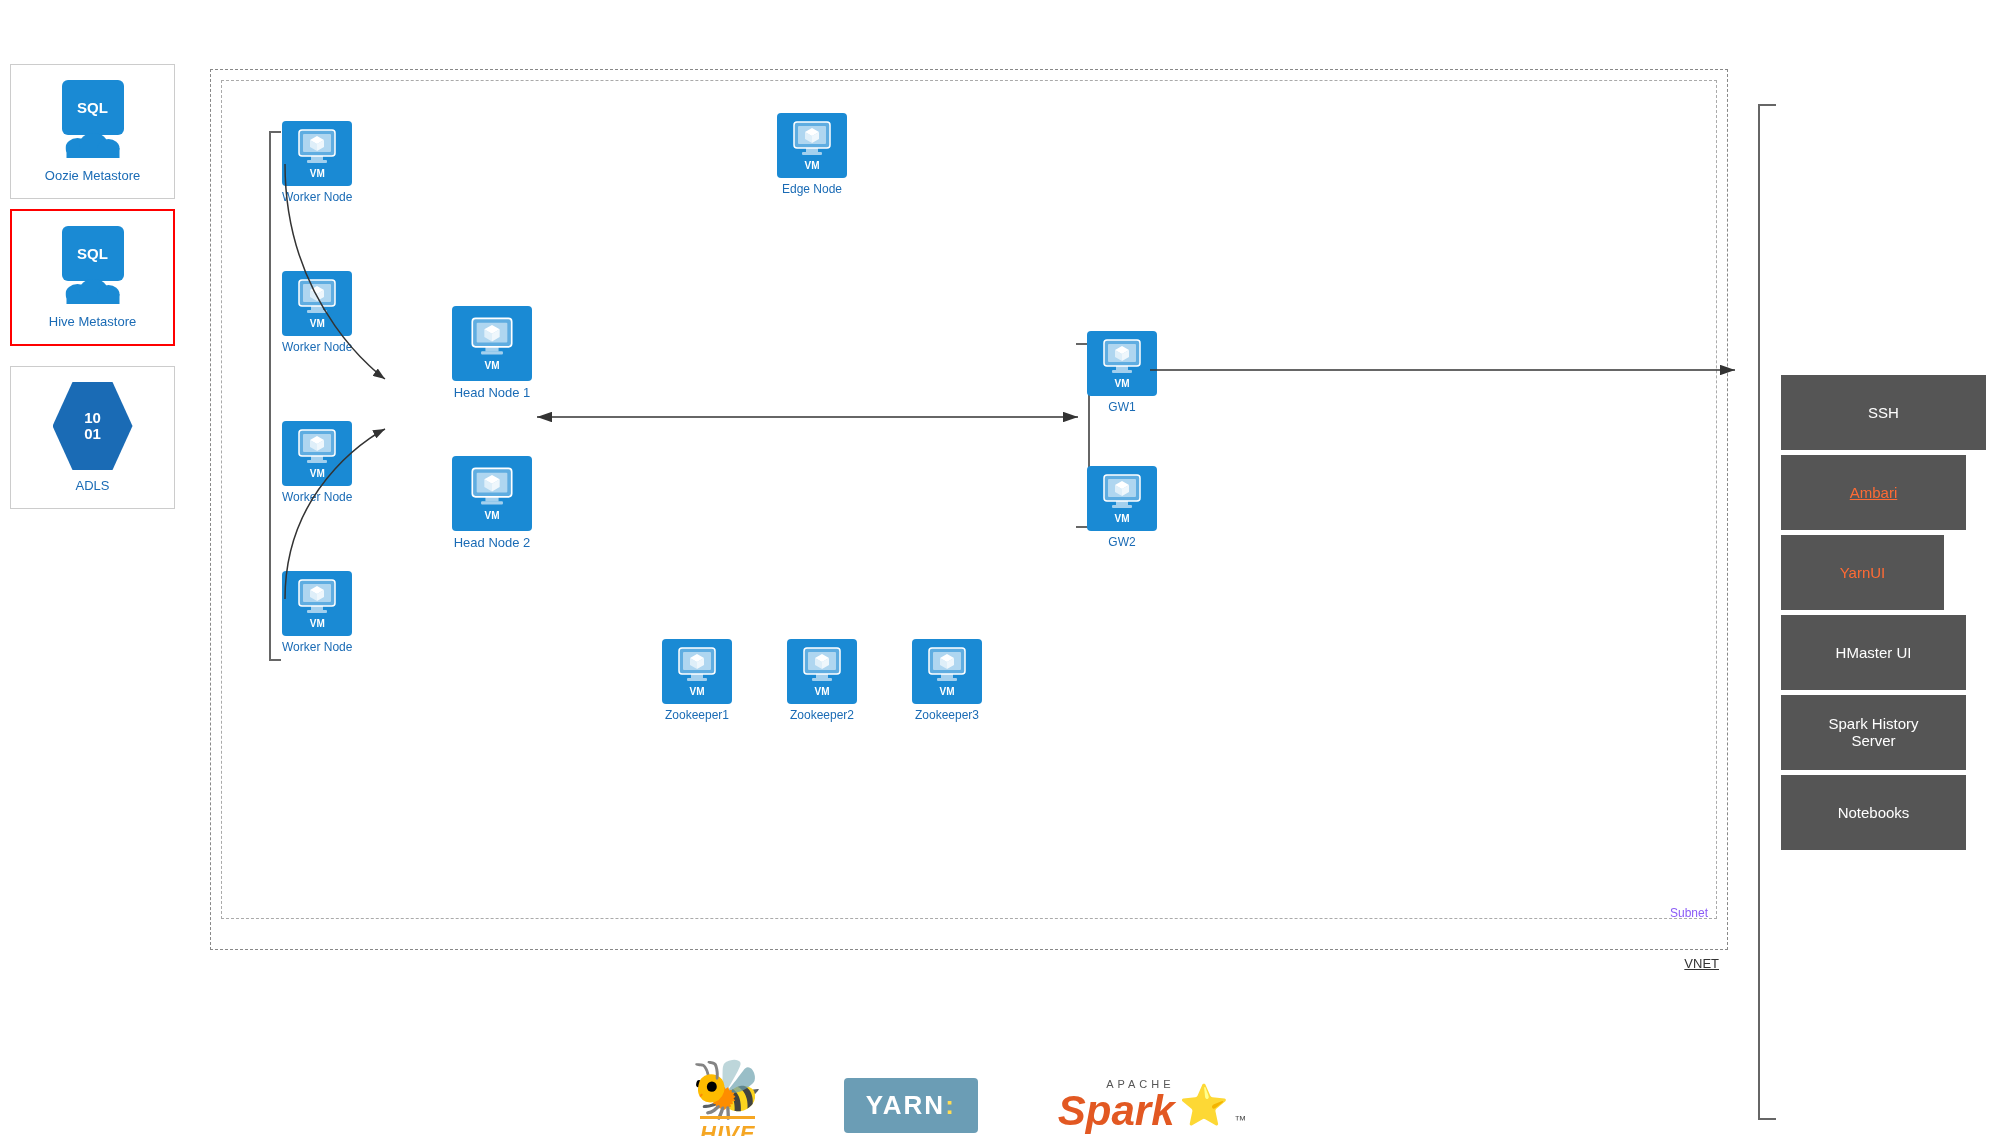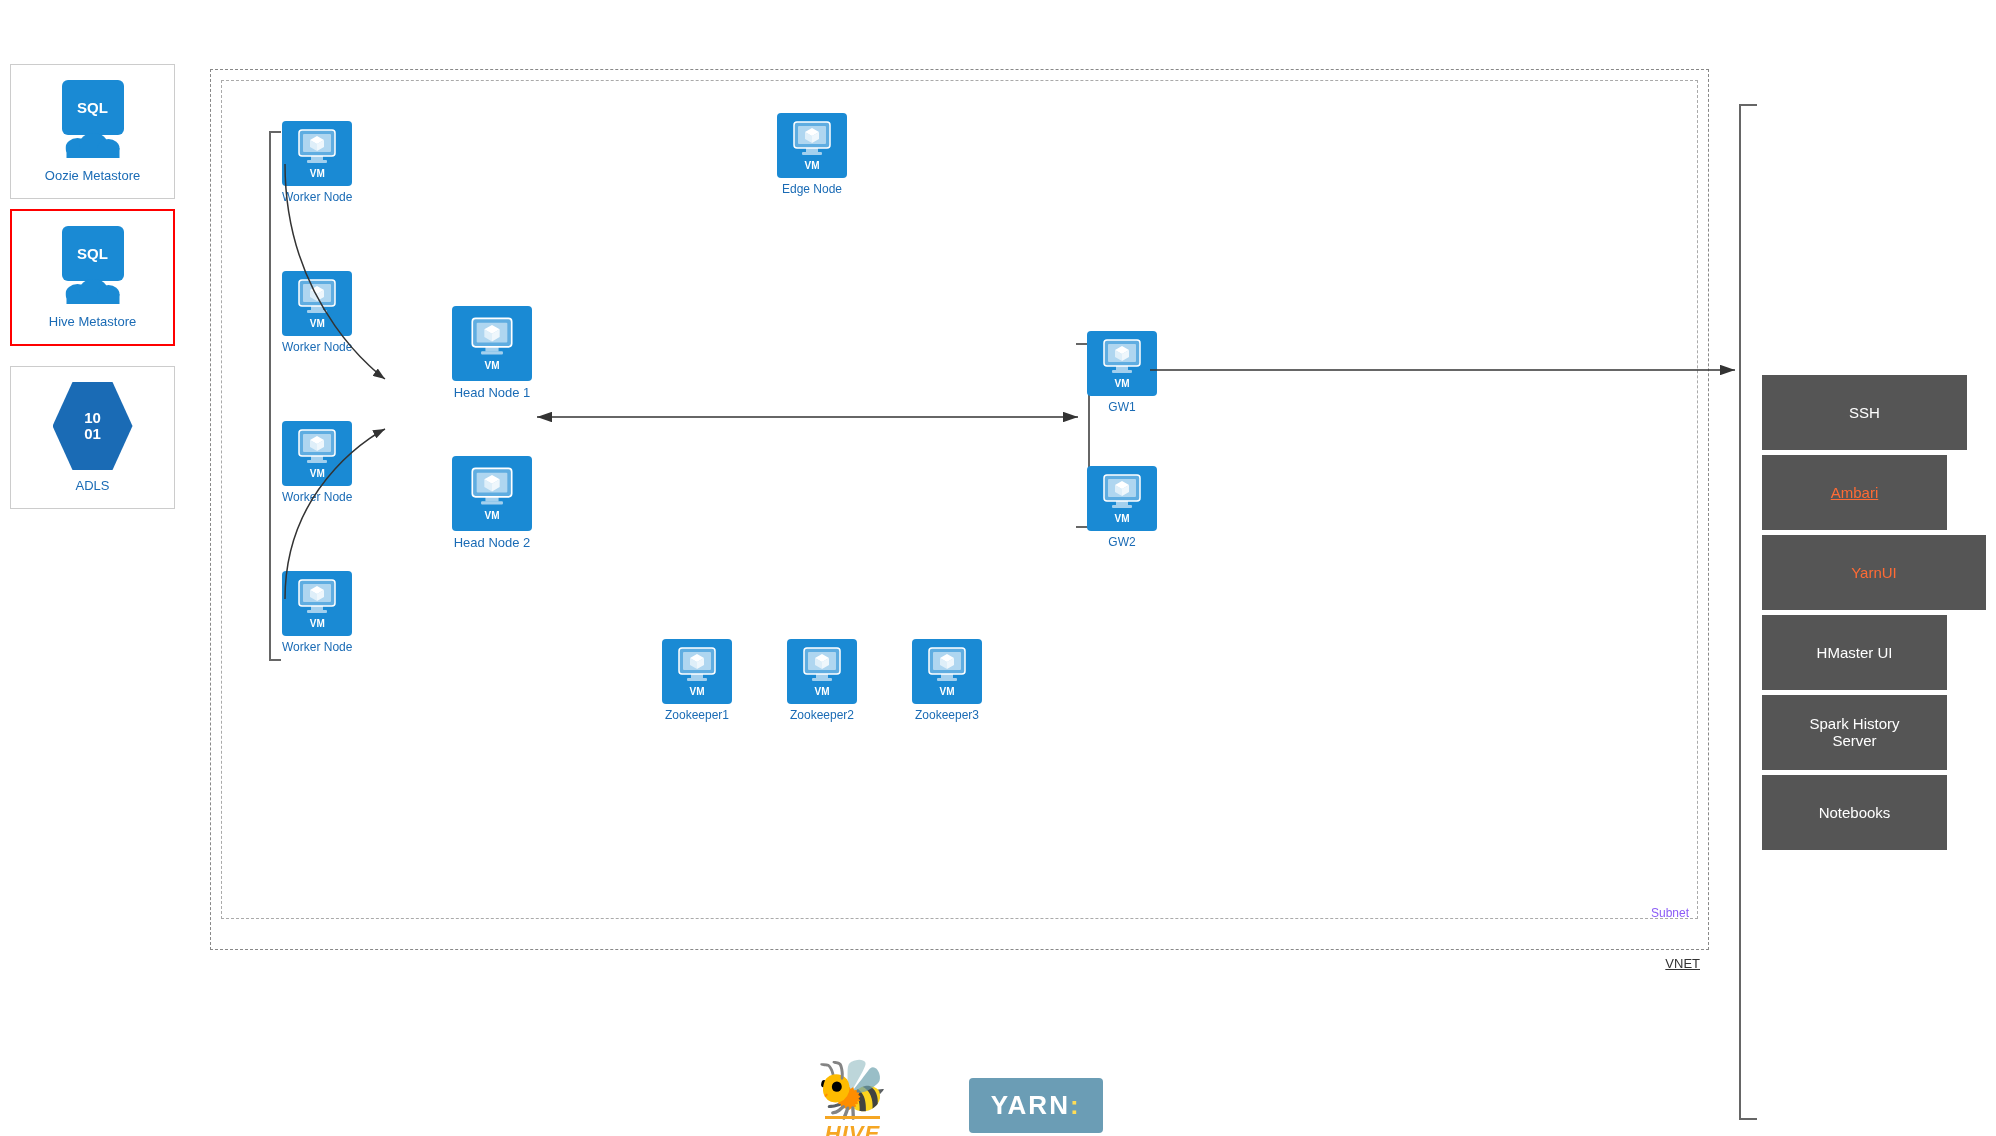--- a/index.html
+++ b/index.html
@@ -455,32 +455,40 @@
 
       <div style="display:flex; flex-direction:column; align-items:center;">
         <div style="font-size:58px; line-height:0.9;">🐝</div>
         <div style="font-size:22px; font-weight:900; color:#f5a623; font-style:italic; letter-spacing:1px; border-top:3px solid #f5a623; padding-top:2px;">HIVE</div>
       </div>
 
       <div style="background:#6b9db5; padding:12px 22px; border-radius:4px;">
         <span style="color:white; font-size:26px; font-weight:bold; letter-spacing:2px;">YARN<span style="color:#ffdd55;">:</span></span>
       </div>
 
+      <div style="display:flex; align-items:center; gap:5px;">
+        <div style="display:flex; flex-direction:column; align-items:flex-end;">
+          <span style="font-size:11px; letter-spacing:4px; color:#555; font-weight:normal;">APACHE</span>
+          <span style="font-size:42px; font-weight:bold; color:#e25822; font-style:italic; line-height:1;">Spark</span>
+        </div>
+        <div style="font-size:40px;">⭐</div>
+        <span style="font-size:12px; color:#555; align-self:flex-end; padding-bottom:5px;">™</span>
+      </div>
     </div>
   </div>
 
   <div style="display:flex; align-items:stretch; padding: 20px 5px;">
 
     <div style="width:18px; border-top:2px solid #666; border-bottom:2px solid #666; border-left:2px solid #666; align-self:stretch; margin-top:40px; margin-bottom:40px;"></div>
 
     <div style="display:flex; flex-direction:column; gap:5px; padding:5px; justify-content:center;">
 
       <div class="right-item" style="width:205px;">SSH</div>
       <div class="right-item ambari" style="width:185px;">Ambari</div>
-      <div class="right-item yarnui" style="width:224px;">YarnUI</div>
+      <div class="right-item yarnui" style="width:163px;">YarnUI</div>
       <div class="right-item" style="width:185px;">HMaster UI</div>
       <div class="right-item" style="width:185px;">Spark History<br>Server</div>
       <div class="right-item" style="width:185px;">Notebooks</div>
     </div>
   </div>
 
 </div>
 
 <svg style="position:absolute; top:0; left:0; width:1996px; height:1136px; pointer-events:none;">
   <defs>

